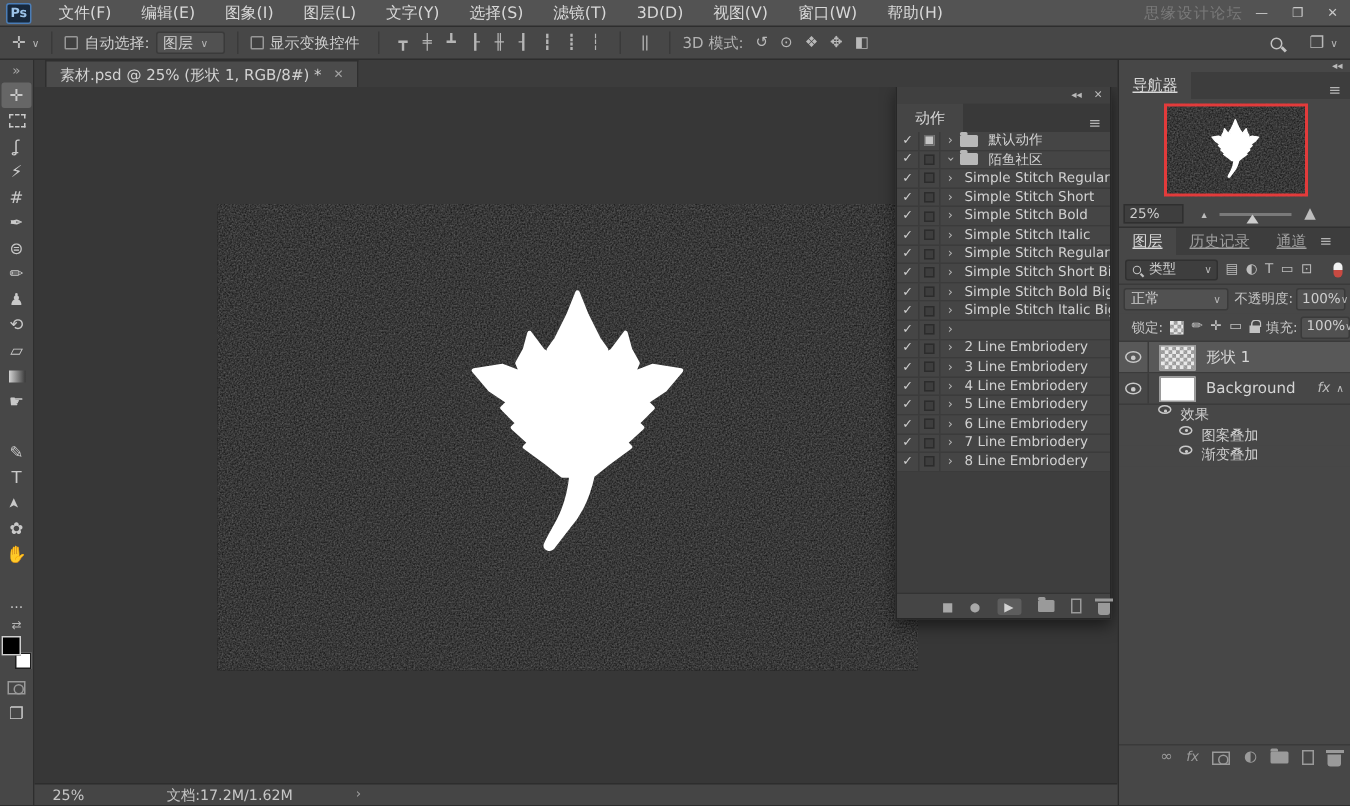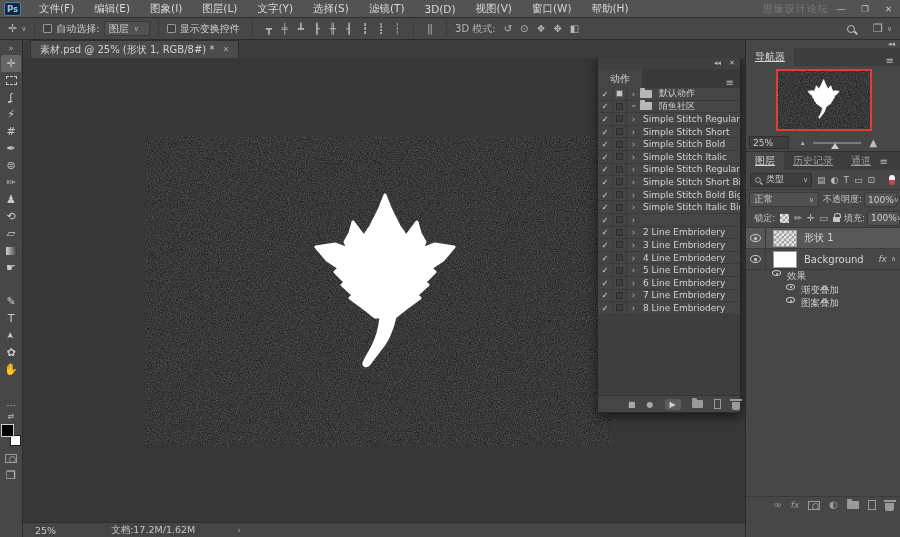--- a/index.html
+++ b/index.html
@@ -666,26 +666,26 @@
     </div>
     <div class="effect-row" style="padding-left:26px;">
       <span class="eye sm"></span>
       <span>效果</span>
     </div>
     <div>
 
 
         <div class="effect-row" style="padding-left:40px;">
           <span class="eye sm"></span>
-          <span>渐变叠加</span>
+          <span>图案叠加</span>
         </div>
 
         <div class="effect-row" style="padding-left:40px;">
           <span class="eye sm"></span>
-          <span>图案叠加</span>
+          <span>渐变叠加</span>
         </div>
       </div>
     <div id="layers-empty" style="height:185px;"></div>
     <div id="layers-btnbar">
 
         <span class="lb-icon">∞</span>
 
         <span class="lb-icon fx">fx</span>
 
         <span class="lb-icon maskcss mini-mask"></span>

